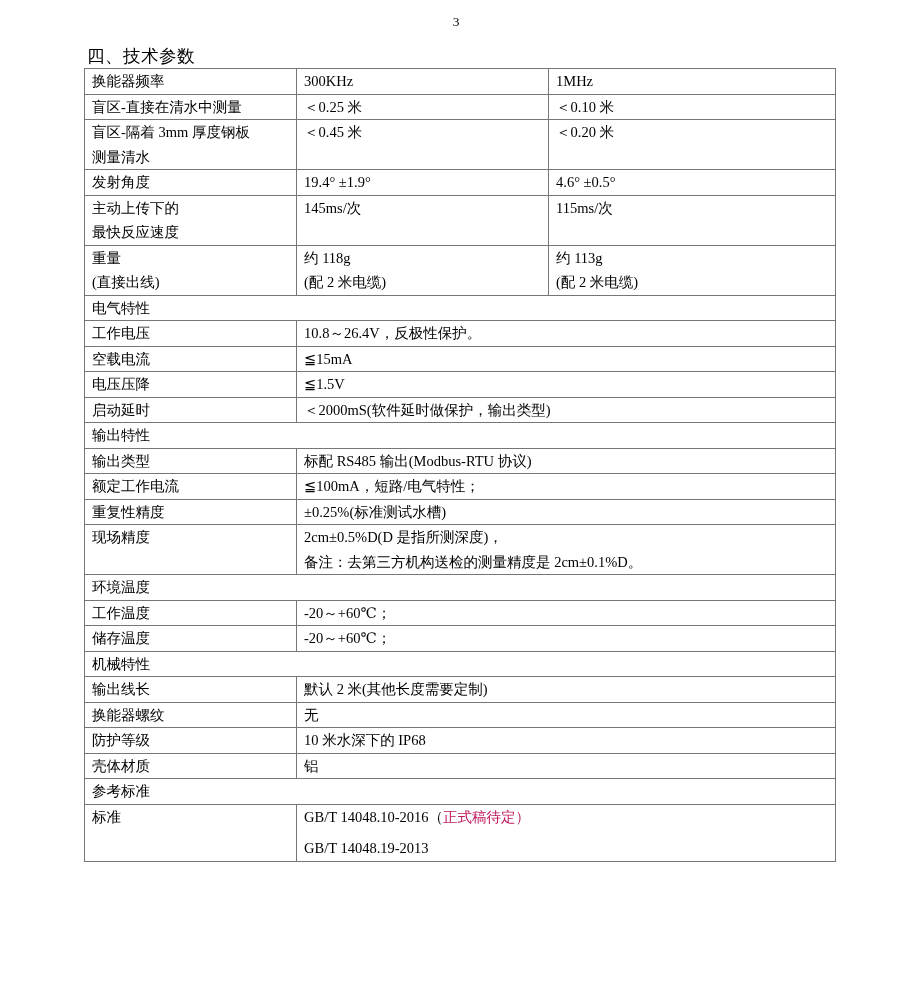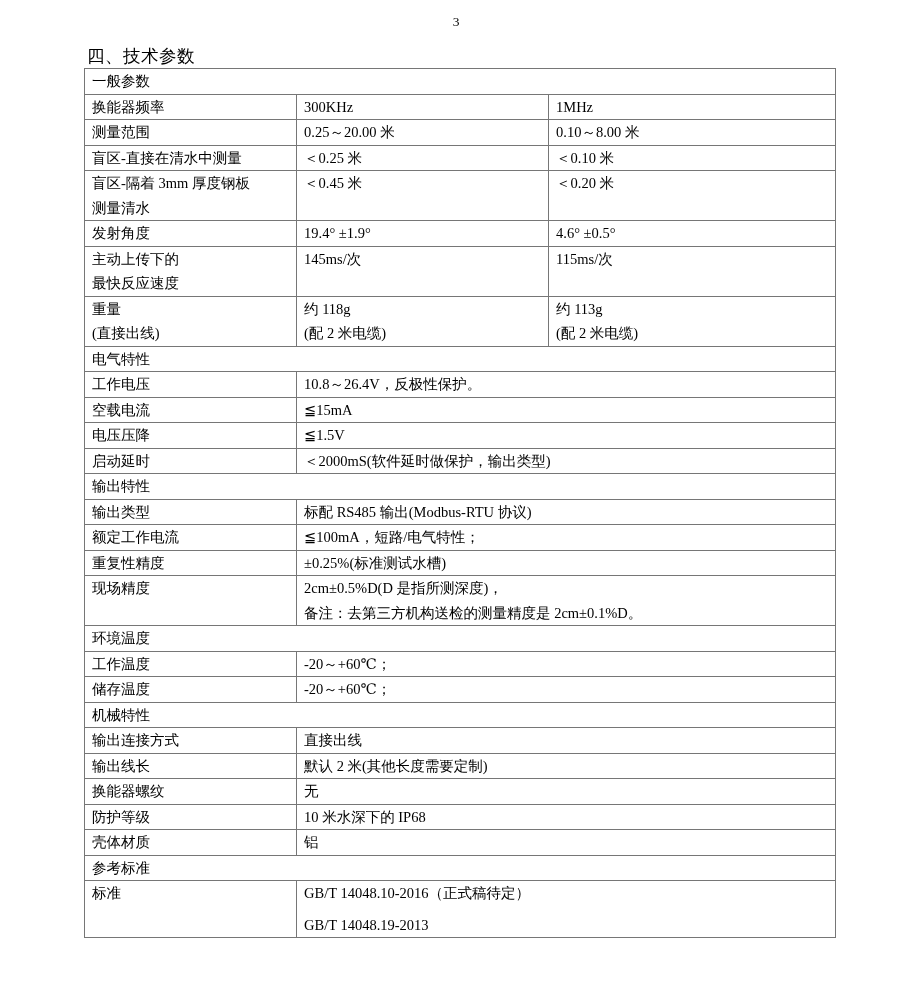--- a/index.html
+++ b/index.html
@@ -63,31 +63,23 @@
 
 
   <table class="spec-table">
     <colgroup>
       <col style="width:212px">
       <col style="width:252px">
       <col style="width:287px">
     </colgroup>
     <tbody>
         <tr>
-          <td class="section-cell" colspan="3">一般参数</td>
-        </tr>
-        <tr>
           <td>换能器频率</td>
           <td>300KHz</td>
           <td>1MHz</td>
-        </tr>
-        <tr>
-          <td>测量范围</td>
-          <td>0.25～20.00 米</td>
-          <td>0.10～8.00 米</td>
         </tr>
         <tr>
           <td>盲区-直接在清水中测量</td>
           <td>＜0.25 米</td>
           <td>＜0.10 米</td>
         </tr>
         <tr>
           <td>盲区-隔着 3mm 厚度钢板
 测量清水</td>
           <td>＜0.45 米</td>
@@ -159,42 +151,38 @@
           <td colspan="2">-20～+60℃；</td>
         </tr>
         <tr>
           <td>储存温度</td>
           <td colspan="2">-20～+60℃；</td>
         </tr>
         <tr>
           <td class="section-cell" colspan="3">机械特性</td>
         </tr>
         <tr>
-          <td>输出连接方式</td>
-          <td colspan="2">直接出线</td>
-        </tr>
-        <tr>
           <td>输出线长</td>
           <td colspan="2">默认 2 米(其他长度需要定制)</td>
         </tr>
         <tr>
           <td>换能器螺纹</td>
           <td colspan="2">无</td>
         </tr>
         <tr>
           <td>防护等级</td>
           <td colspan="2">10 米水深下的 IP68</td>
         </tr>
         <tr>
           <td>壳体材质</td>
           <td colspan="2">铝</td>
         </tr>
         <tr>
           <td class="section-cell" colspan="3">参考标准</td>
         </tr>
         <tr>
           <td>标准</td>
-          <td colspan="2" class="gbt-cell"><div><span>GB/T 14048.10-2016（</span><span class="red" style="color: #000000;">正式稿待定）</span></div><div class="gbt-line2">GB/T 14048.19-2013</div></td>
+          <td colspan="2" class="gbt-cell"><div><span>GB/T 14048.10-2016（</span><span class="red" style="color: #be185d;">正式稿待定）</span></div><div class="gbt-line2">GB/T 14048.19-2013</div></td>
         </tr>
       </tbody>
   </table>
 
 </div>
 
 </body></html>

